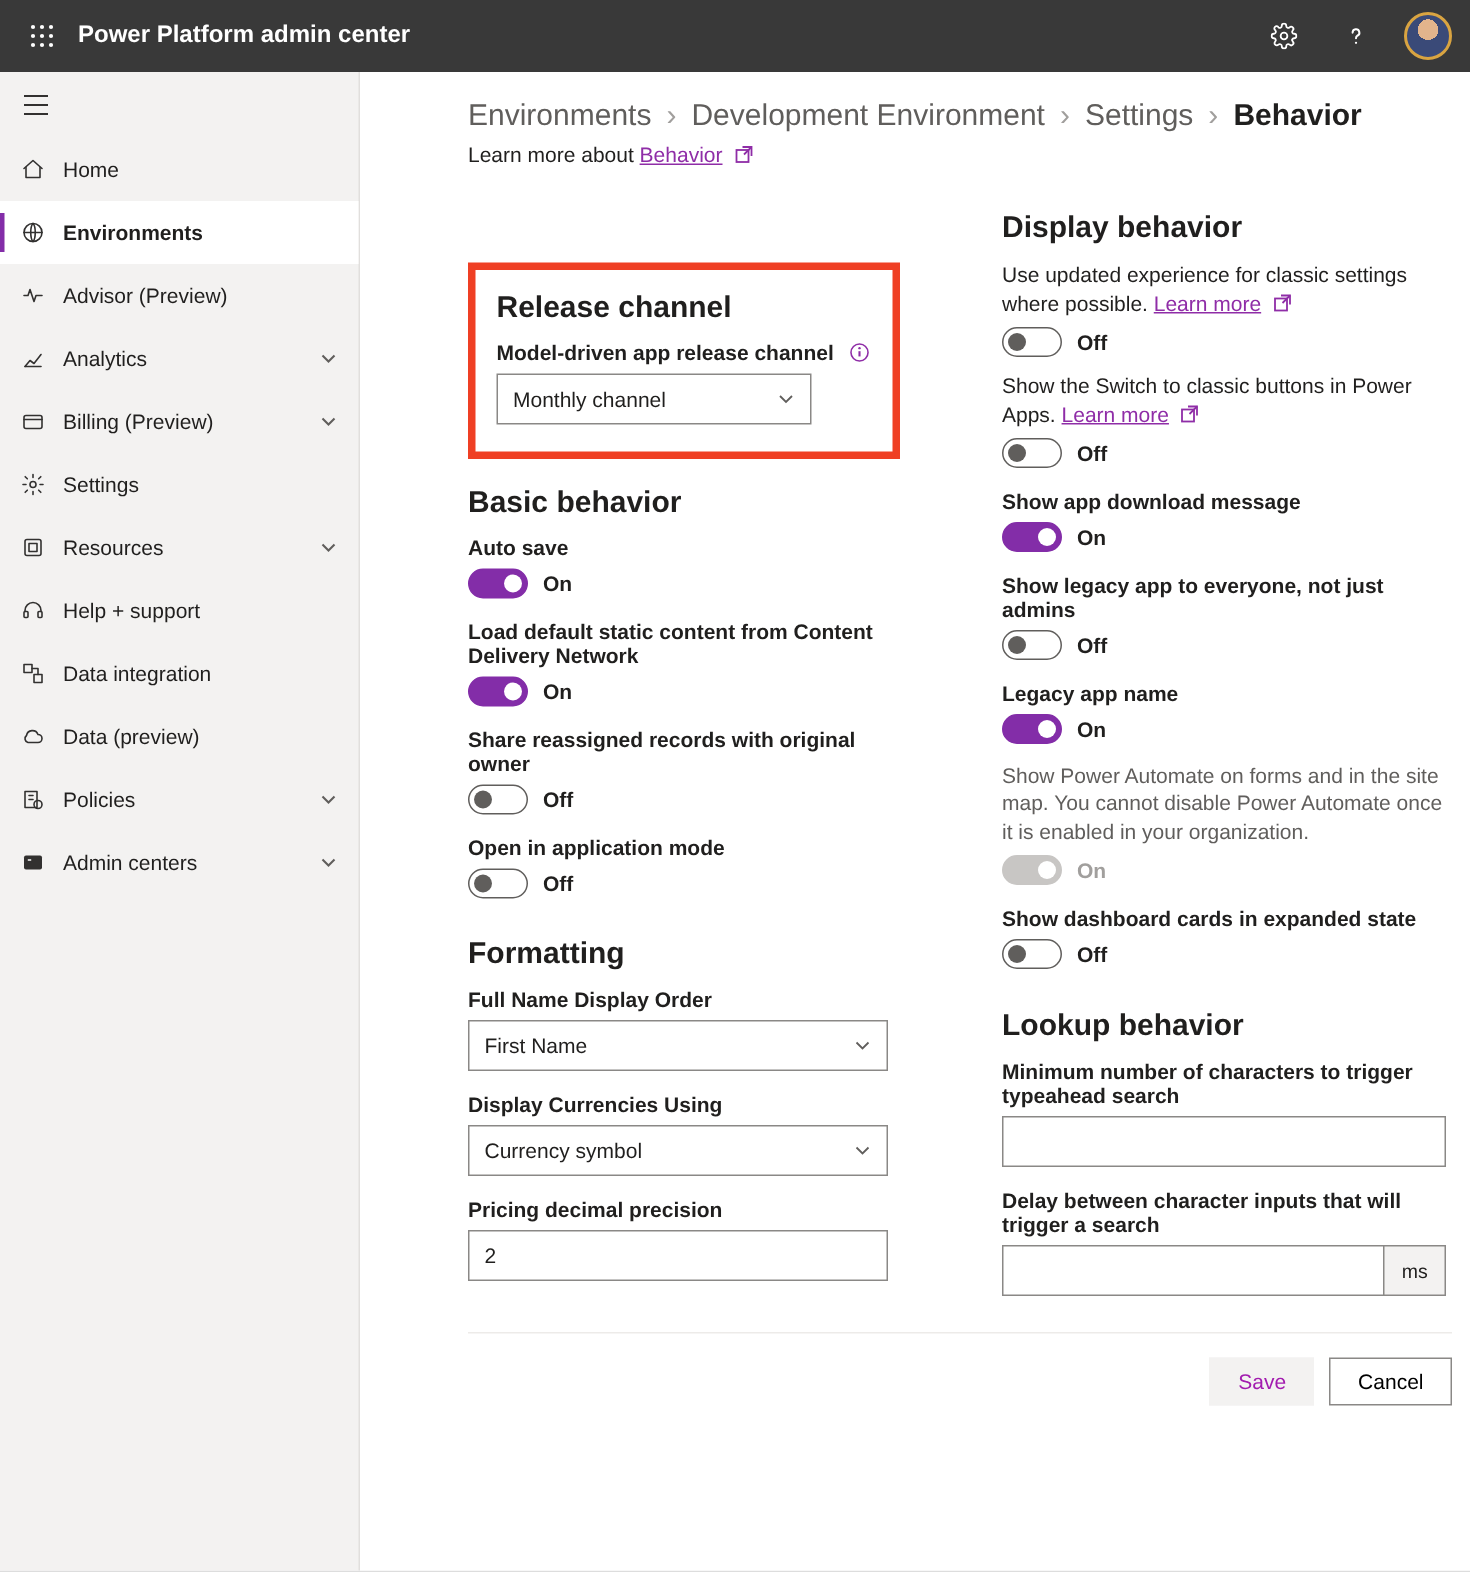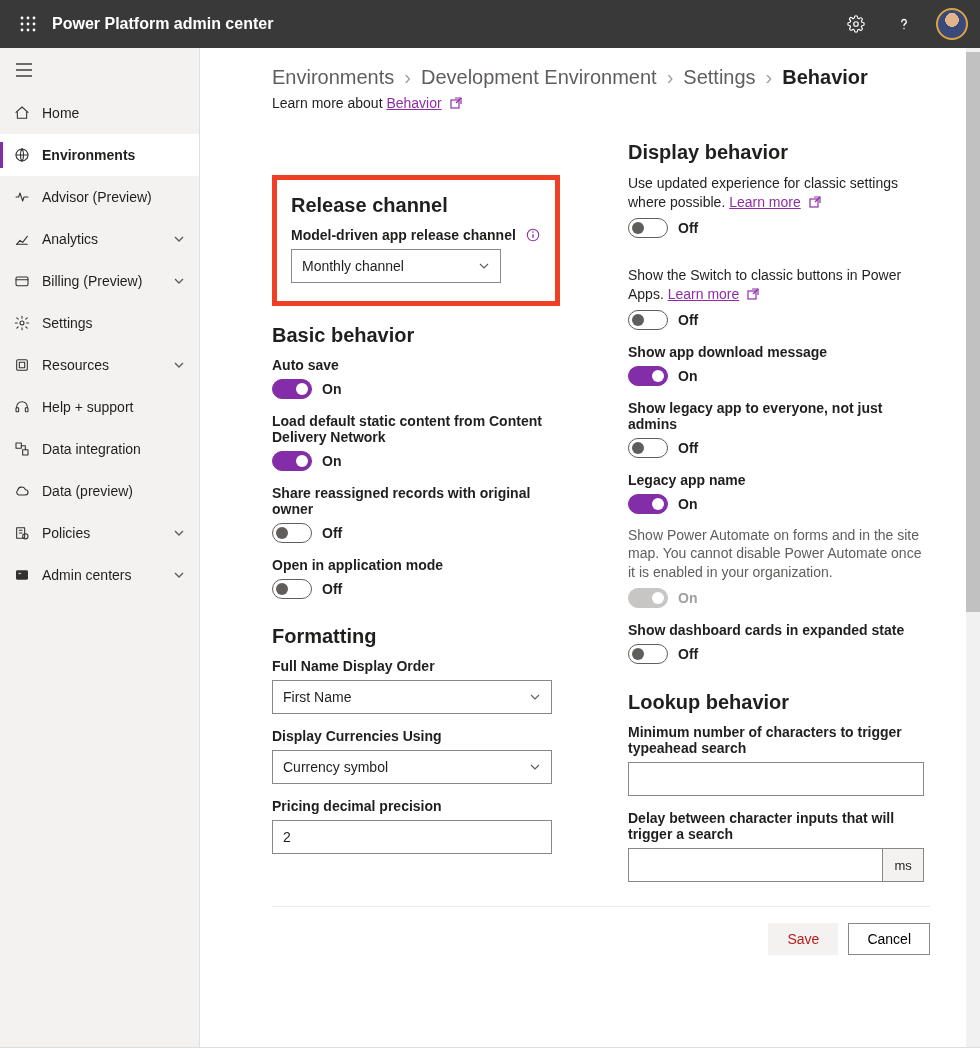--- a/index.html
+++ b/index.html
@@ -21,21 +21,21 @@
 
 .topbar{background:var(--topbar);color:var(--topbar-text);height:48px;display:flex;align-items:center;padding:0 8px;}
 .topbar .waffle{width:40px;height:48px;display:flex;align-items:center;justify-content:center;cursor:pointer;}
 .topbar .title{font-size:16px;font-weight:600;margin-left:4px;}
 .topbar .r{margin-left:auto;display:flex;align-items:center;gap:8px;}
 .topbar .ricon{width:40px;height:48px;display:flex;align-items:center;justify-content:center;cursor:pointer;}
 .avatar{width:32px;height:32px;border-radius:50%;background:radial-gradient(circle at 50% 35%, #e2b48c 0 30%, #3a4a78 30% 100%);border:2px solid #d9a441;}
 
 
 .frame{display:flex;height:1000px;border-bottom:1px solid #ddd;}
-.sidebar{width:200px;background:var(--sidebar-bg);border-right:1px solid #e1dfdd;flex:none;}
+.sidebar{width:240px;background:var(--sidebar-bg);border-right:1px solid #e1dfdd;flex:none;}
 .ham{height:44px;display:flex;align-items:center;padding:0 16px;border-bottom:0;}
 .navitem{display:flex;align-items:center;gap:12px;padding:0 14px;height:42px;font-size:14px;cursor:pointer;position:relative;}
 .navitem .lbl{flex:1;}
 .navitem .chev{margin-left:auto;}
 .navitem.active{background:#fff;font-weight:600;}
 .navitem.active::before{content:"";position:absolute;left:0;top:8px;bottom:8px;width:3px;background:var(--accent);}
 
 
 .main{flex:1;display:flex;background:#fff;position:relative;}
 .content{flex:1;overflow:hidden;padding:18px 36px 0 72px;}
@@ -80,21 +80,21 @@
 .toggle.on .knob{background:#fff;left:auto;right:3px;}
 .toggle.disabled{background:#c8c6c4;border-color:#c8c6c4;cursor:default;}
 .toggle.disabled .knob{background:#fff;left:auto;right:3px;}
 .toglbl{font-size:14px;}
 
 .info-icon{display:inline-flex;vertical-align:-2px;margin-left:6px;}
 
 
 .footer{border-top:1px solid #edebe9;margin-top:24px;padding:16px 0 4px;display:flex;justify-content:flex-end;gap:10px;}
 .btn{height:32px;padding:0 18px;font-size:14px;border:1px solid #8a8886;background:#fff;cursor:pointer;}
-.btn.primary{background:#f3f2f1;border-color:#f3f2f1;color:#b91c1c;cursor:default;}
+.btn.primary{background:#f3f2f1;border-color:#f3f2f1;color:#a21caf;cursor:default;}
 
 </style>
 </head>
 <body>
 
 <div class="topbar">
   <div class="waffle">
     <svg width="16" height="16" viewBox="0 0 16 16" fill="#fff">
         <circle cx="2" cy="2" r="1.4"></circle>
         <circle cx="8" cy="2" r="1.4"></circle>
@@ -388,21 +388,21 @@
                   <path d="M11 1 6 6"></path>
                 </svg></span>
           </div>
           <div class="togrow">
               <div class="toggle">
                 <div class="knob"></div>
               </div>
               <span class="toglbl">Off</span>
             </div>
 
-          <div class="help-text" style="margin-top:28px">
+          <div class="help-text" style="margin-top:10px">
             <span>Show the Switch to classic buttons in Power Apps. </span><span class="lnk">Learn more</span>
             <span class="ext-icon"><svg width="12" height="12" viewBox="0 0 12 12" fill="none" stroke="#8f2da7" stroke-width="1.2">
                   <rect x="1" y="3" width="8" height="8"></rect>
                   <path d="M5 1h6v6"></path>
                   <path d="M11 1 6 6"></path>
                 </svg></span>
           </div>
           <div class="togrow">
               <div class="toggle">
                 <div class="knob"></div>

